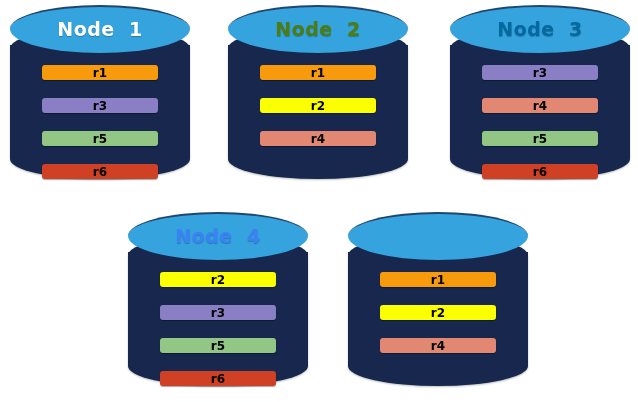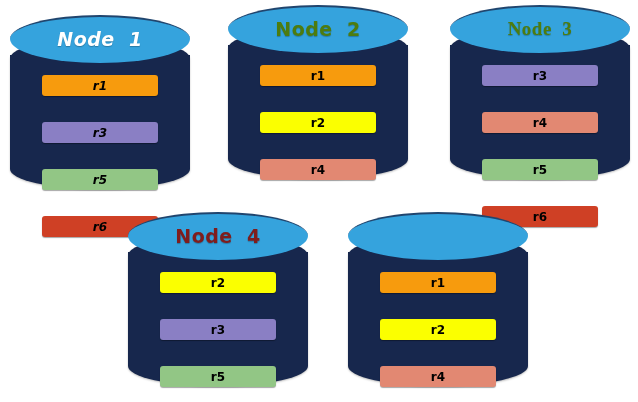--- a/index.html
+++ b/index.html
@@ -81,38 +81,38 @@
 
   
   .replicas {
     position: absolute;
     left: 32px;
     top: 60px;
     width: 116px;
   }
 
   .replica {
-    height: 21px;
-    margin-bottom: 26px;
+    height: 15px;
+    margin-bottom: 18px;
     border-radius: 3px;
     display: flex;
     align-items: center;
     justify-content: center;
     font-size: 12px;
     font-weight: bold;
     color: #000000;
     line-height: 1;
     box-shadow: 0 1px 1px rgba(0,0,0,0.35);
   }
 </style>
 </head>
 <body>
 
 <div id="stage">
-    <div class="node" style="left: 10px; top: 15px; font-style: italic;">
+    <div class="node" style="left: 10px; top: 5px;">
       <div class="cyl-body" style="background: rgb(23, 39, 77);"></div>
       <div class="cyl-side" style="background: rgb(23, 39, 77);"></div>
       <div class="cyl-top" style="background: rgb(53, 163, 221);"></div>
       <div class="node-label" style="color: rgb(255, 255, 255);">Node  1</div>
       <div class="replicas">
         <div class="replica" style="background: rgb(247, 155, 13); color: rgb(0, 0, 0);">r1</div>
         <div class="replica" style="background: rgb(138, 127, 196); color: rgb(0, 0, 0);">r3</div>
         <div class="replica" style="background: rgb(146, 198, 133); color: rgb(0, 0, 0);">r5</div>
         <div class="replica" style="background: rgb(207, 64, 37); color: rgb(0, 0, 0);">r6</div>
       </div>
@@ -125,33 +125,33 @@
       <div class="replicas">
         <div class="replica" style="background: rgb(247, 155, 13); color: rgb(0, 0, 0);">r1</div>
         <div class="replica" style="background: rgb(251, 255, 0); color: rgb(0, 0, 0);">r2</div>
         <div class="replica" style="background: rgb(226, 136, 114); color: rgb(0, 0, 0);">r4</div>
       </div>
     </div>
     <div class="node" style="left: 450px; top: 5px;">
       <div class="cyl-body" style="background: rgb(23, 39, 77);"></div>
       <div class="cyl-side" style="background: rgb(23, 39, 77);"></div>
       <div class="cyl-top" style="background: rgb(53, 163, 221);"></div>
-      <div class="node-label" style="color: #4d7c0f; font-family: Liberation Serif, serif;">Node  3</div>
+      <div class="node-label" style="color: #0369a1;">Node  3</div>
       <div class="replicas">
         <div class="replica" style="background: rgb(138, 127, 196); color: rgb(0, 0, 0);">r3</div>
         <div class="replica" style="background: rgb(226, 136, 114); color: rgb(0, 0, 0);">r4</div>
         <div class="replica" style="background: rgb(146, 198, 133); color: rgb(0, 0, 0);">r5</div>
         <div class="replica" style="background: rgb(207, 64, 37); color: rgb(0, 0, 0);">r6</div>
       </div>
     </div>
     <div class="node" style="left: 128px; top: 212px;">
       <div class="cyl-body" style="background: rgb(23, 39, 77);"></div>
       <div class="cyl-side" style="background: rgb(23, 39, 77);"></div>
       <div class="cyl-top" style="background: rgb(53, 163, 221);"></div>
-      <div class="node-label" style="color: #7f1d1d;">Node  4</div>
+      <div class="node-label" style="color: #3b82f6;">Node  4</div>
       <div class="replicas">
         <div class="replica" style="background: rgb(251, 255, 0); color: rgb(0, 0, 0);">r2</div>
         <div class="replica" style="background: rgb(138, 127, 196); color: rgb(0, 0, 0);">r3</div>
         <div class="replica" style="background: rgb(146, 198, 133); color: rgb(0, 0, 0);">r5</div>
         <div class="replica" style="background: rgb(207, 64, 37); color: rgb(0, 0, 0);">r6</div>
       </div>
     </div>
     <div class="node" style="left: 348px; top: 212px;">
       <div class="cyl-body" style="background: rgb(23, 39, 77);"></div>
       <div class="cyl-side" style="background: rgb(23, 39, 77);"></div>

